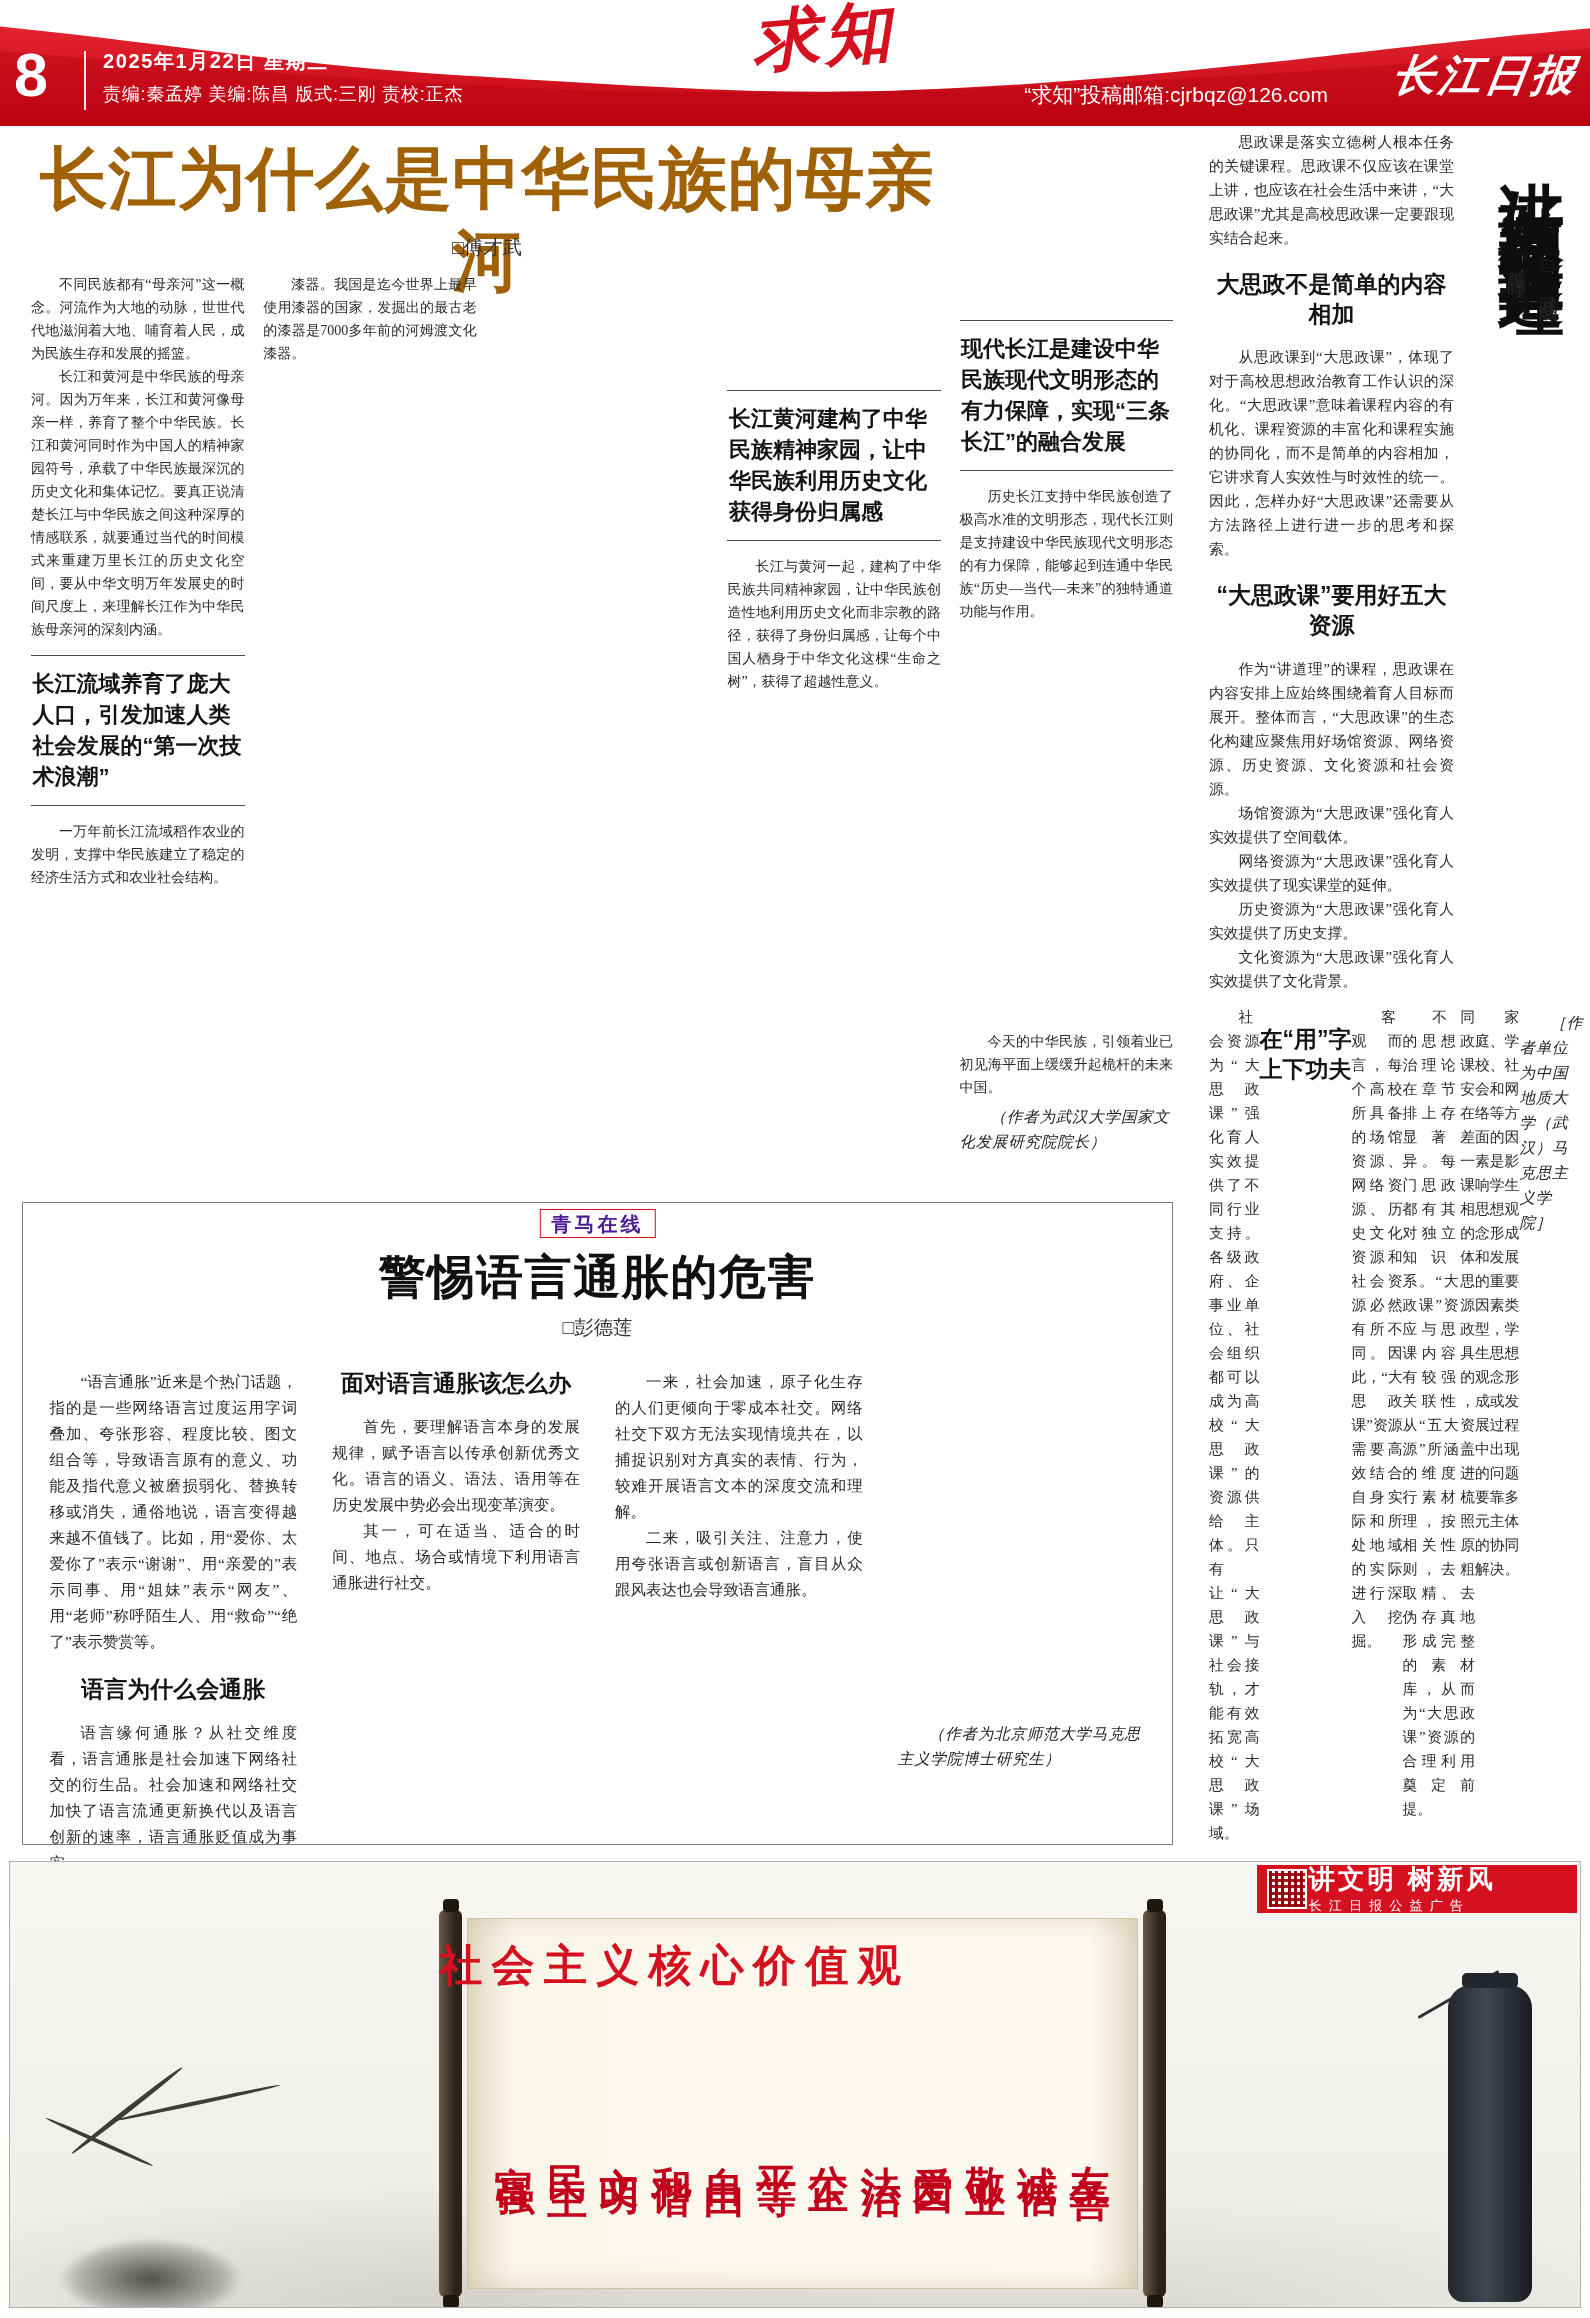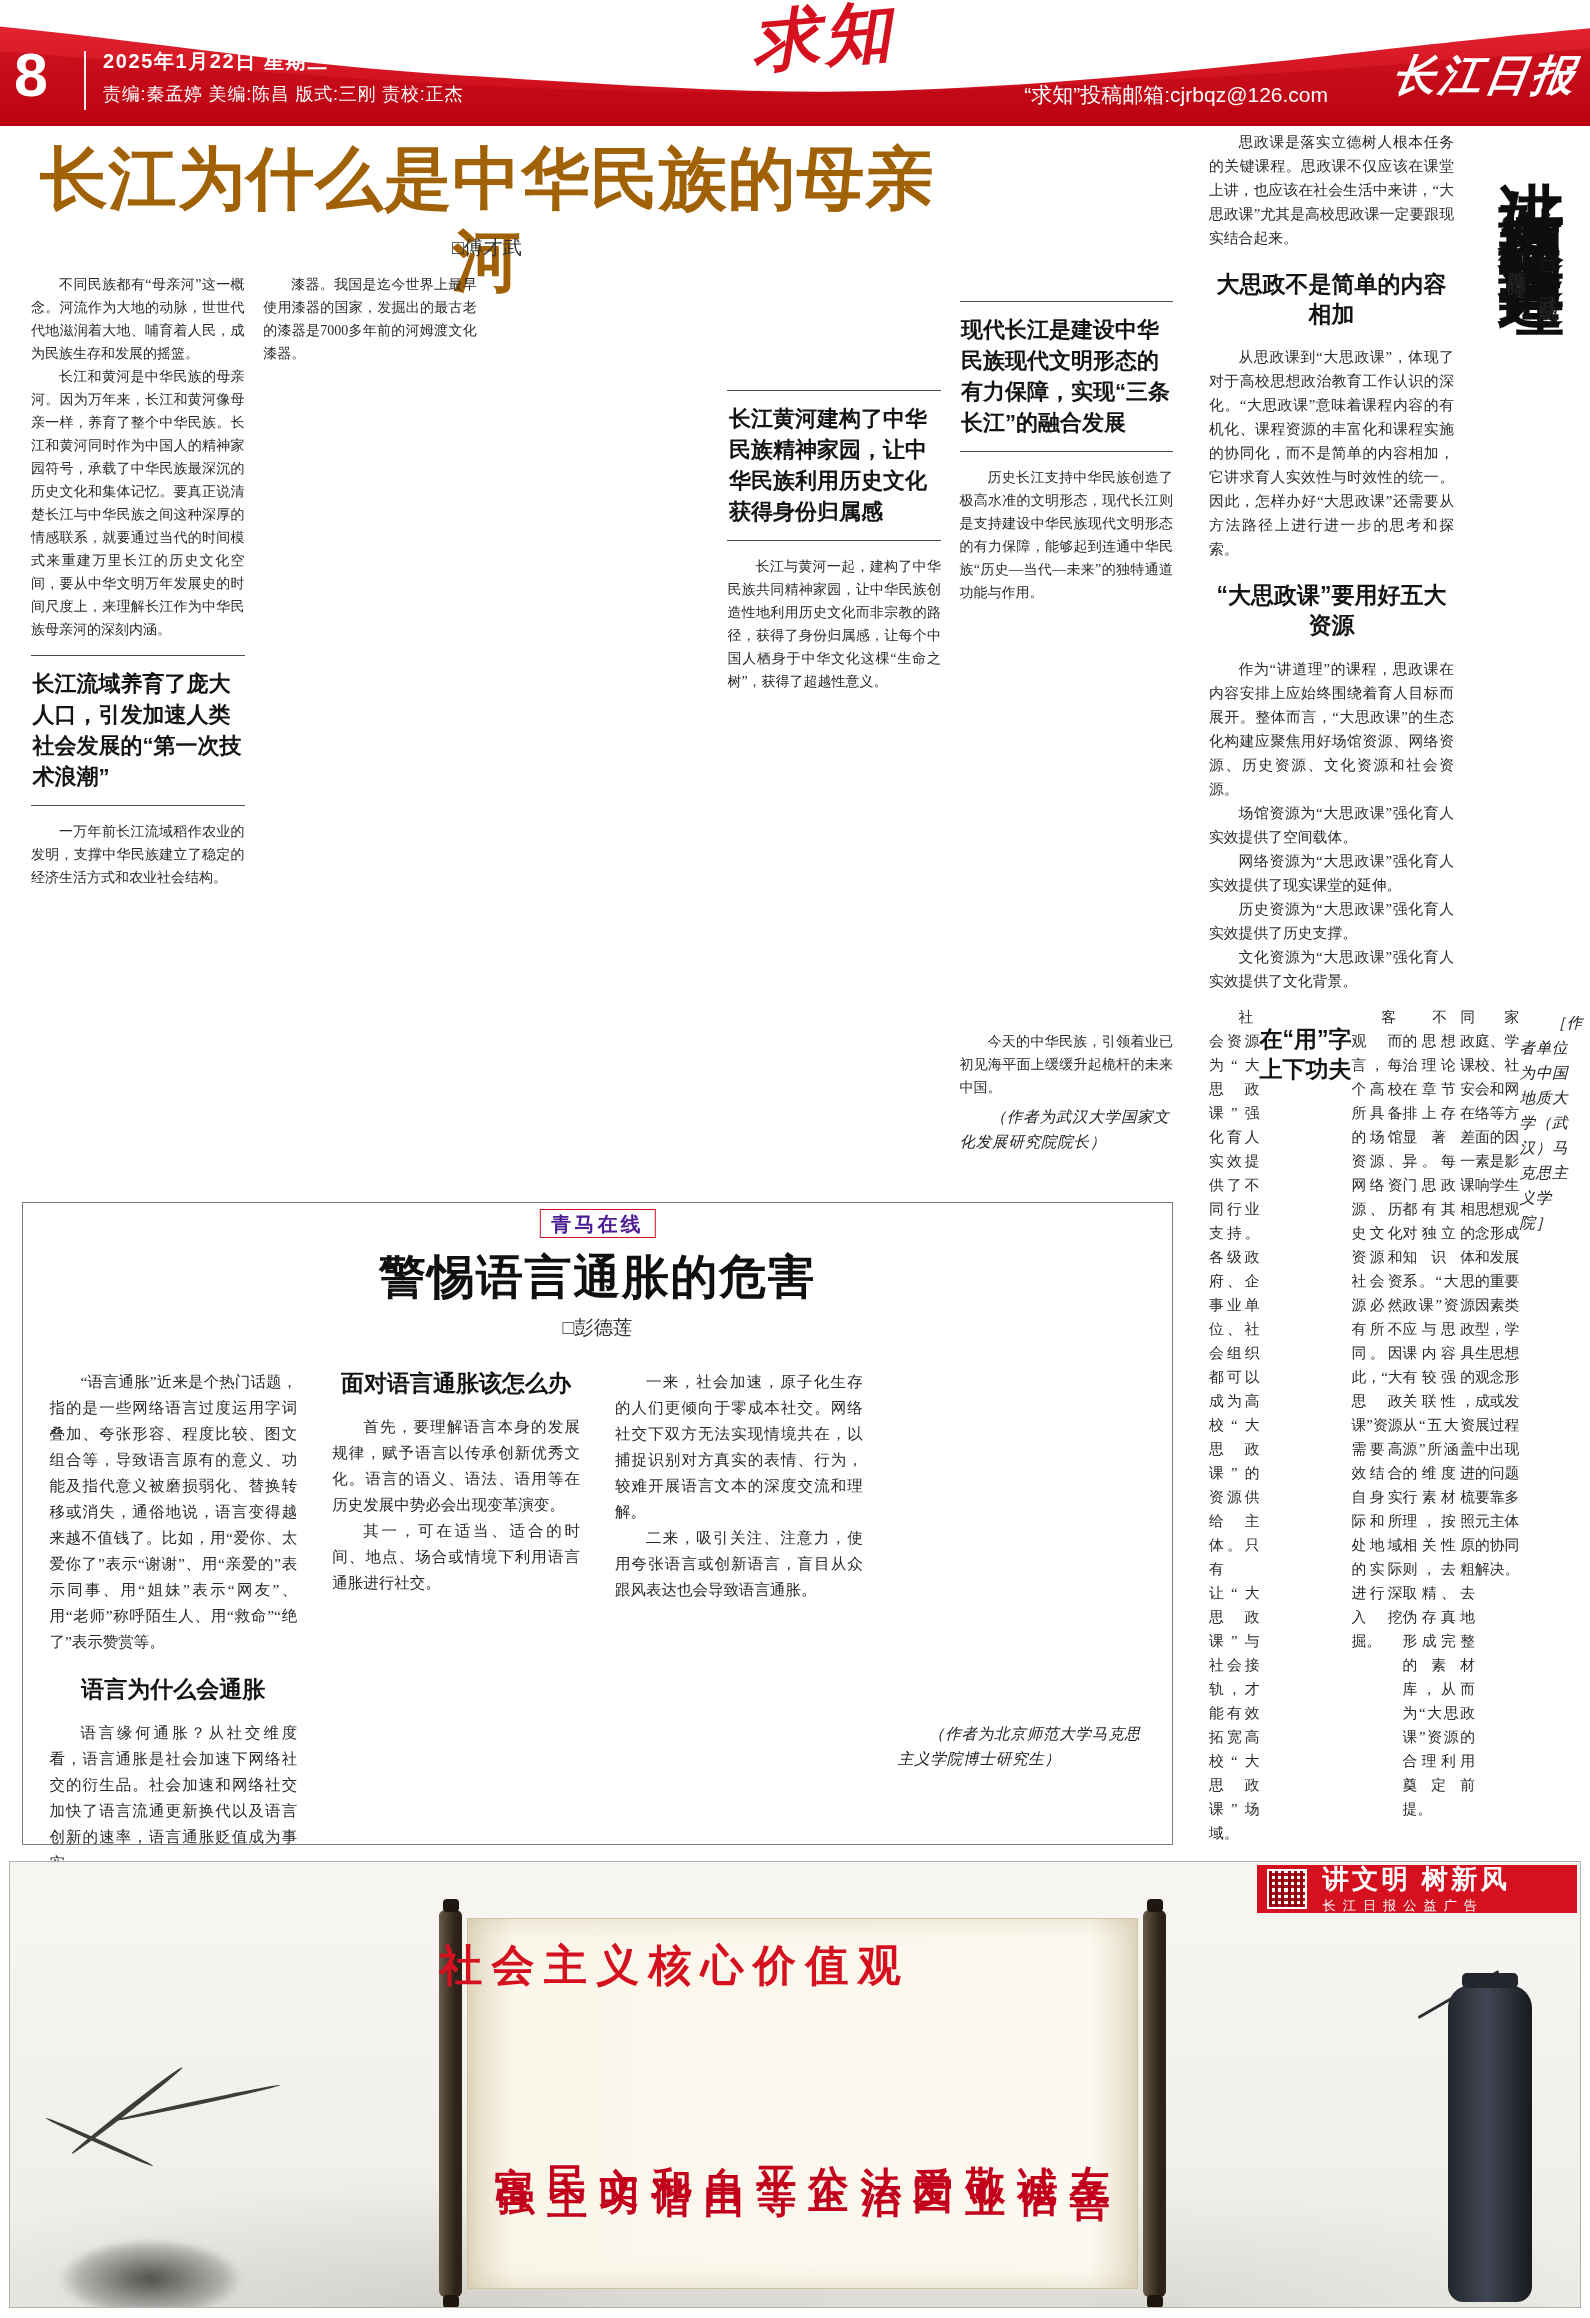--- a/index.html
+++ b/index.html
@@ -20,21 +20,21 @@
 
   
   .a1-title{position:absolute;left:31px;top:138px;width:912px;text-align:center;color:#a16207;
             font:900 68px/1.2 "Liberation Sans",sans-serif;letter-spacing:0.8px}
   .a1-author{position:absolute;left:31px;top:238px;width:912px;text-align:center;font:400 19.4px/1 "Liberation Serif",serif;color:#333}
   .a1-body{position:absolute;left:31px;top:273px;width:1142px;height:926px;display:flex;gap:18.6px}
   .col{flex:1;display:flex;flex-direction:column;min-width:0}
   .bp{font-size:14px;line-height:23px;text-align:justify;text-indent:2em;color:#2a2a2a}
   .subbox{border-top:1.6px solid #4c4c4c;border-bottom:1.6px solid #4c4c4c;padding:12.4px 1.6px;margin:14px 0;
           font:700 22px/31px "Liberation Sans",sans-serif;color:#141414}
-  .mt150{margin-top:117px}.mt60{margin-top:28px}
+  .mt150{margin-top:117px}.mt60{margin-top:47px}
   .spacer{flex:1}
   .note{font-style:italic;font-size:15.5px;line-height:25px;text-indent:2em;letter-spacing:0.8px;color:#222;margin-top:4.7px}
 
   
   .a2{position:absolute;left:22px;top:1202px;width:1151px;height:643px;border:1.6px solid #7d7d7d;background:#fff}
   .a2-tag{position:absolute;left:50%;top:6.2px;transform:translateX(-50%);color:#4c1d95;border:1.6px solid #d6111f;
           padding:1.6px 11px;font:700 20px/1.2 "Liberation Sans",sans-serif;letter-spacing:3.1px;background:#fff}
   .a2-title{margin-top:48px;text-align:center;font:900 47px/1.1 "Liberation Sans",sans-serif;color:#101010;letter-spacing:1.6px}
   .a2-author{text-align:center;margin-top:15.5px;font:400 19.4px/1 "Liberation Serif",serif;color:#333}
   .a2-body{position:absolute;left:26.4px;right:26.4px;top:166px;bottom:18.6px;display:flex;gap:35px}
@@ -62,21 +62,21 @@
   .rock{position:absolute;left:23px;bottom:-23px;width:280px;height:233px;filter:blur(2.3px);
         background:radial-gradient(closest-side at 42% 78%,rgba(55,55,53,.85),rgba(95,95,92,.35) 62%,transparent 78%)}
   .leaf{position:absolute;background:#3c3c3a;border-radius:50%}
   .leaf1{left:47px;bottom:194px;width:140px;height:4.7px;transform:rotate(-38deg)}
   .leaf2{left:101px;bottom:202px;width:171px;height:3.9px;transform:rotate(-12deg)}
   .leaf3{left:31px;bottom:163px;width:117px;height:3.9px;transform:rotate(24deg)}
   .vase{position:absolute;right:48px;bottom:4.7px;width:84px;height:317px;border-radius:23px 23px 15.5px 15.5px;
         background:linear-gradient(90deg,#23262c,#414754 45%,#181a1f)}
   .vase::before{content:"";position:absolute;left:14px;top:-12.4px;width:56px;height:15.5px;background:#23262c;border-radius:4.7px}
   .branch{position:absolute;right:75px;bottom:311px;width:93px;height:3.1px;background:#2d2f34;transform:rotate(-30deg);border-radius:3.1px}
-  .psa{position:absolute;right:3.1px;top:3.1px;width:320px;height:48px;background:#d6111f;display:flex;align-items:center;gap:16px;padding:0 9.3px}
+  .psa{position:absolute;right:3.1px;top:3.1px;width:320px;height:48px;background:#d6111f;display:flex;align-items:center;gap:2px;padding:0 9.3px}
   .qr{width:40px;height:40px;background:
       repeating-linear-gradient(0deg,rgba(150,0,10,.9) 0 3.1px,transparent 3.1px 6.2px),
       repeating-linear-gradient(90deg,rgba(150,0,10,.9) 0 3.1px,#fff 3.1px 6.2px);border:2.3px solid #fff}
   .psa-t1{color:#fff;font:900 26.4px/1 "Liberation Sans",sans-serif;letter-spacing:3.1px}
   .psa-t2{color:#fff;font:400 13.2px/1 "Liberation Sans",sans-serif;letter-spacing:7px;margin-top:6.2px}
   .scroll{position:absolute;left:429px;top:56px;width:727px;height:371px}
   .roller{position:absolute;top:-7.8px;bottom:-7.8px;width:23px;border-radius:6.2px;
           background:linear-gradient(90deg,#6a5a48,#2c221a 70%)}
   .roller.left{left:0}.roller.right{right:0}
   .roller::before,.roller::after{content:"";position:absolute;left:3.9px;width:15.5px;height:12.4px;background:#1d1710;border-radius:3.9px}

